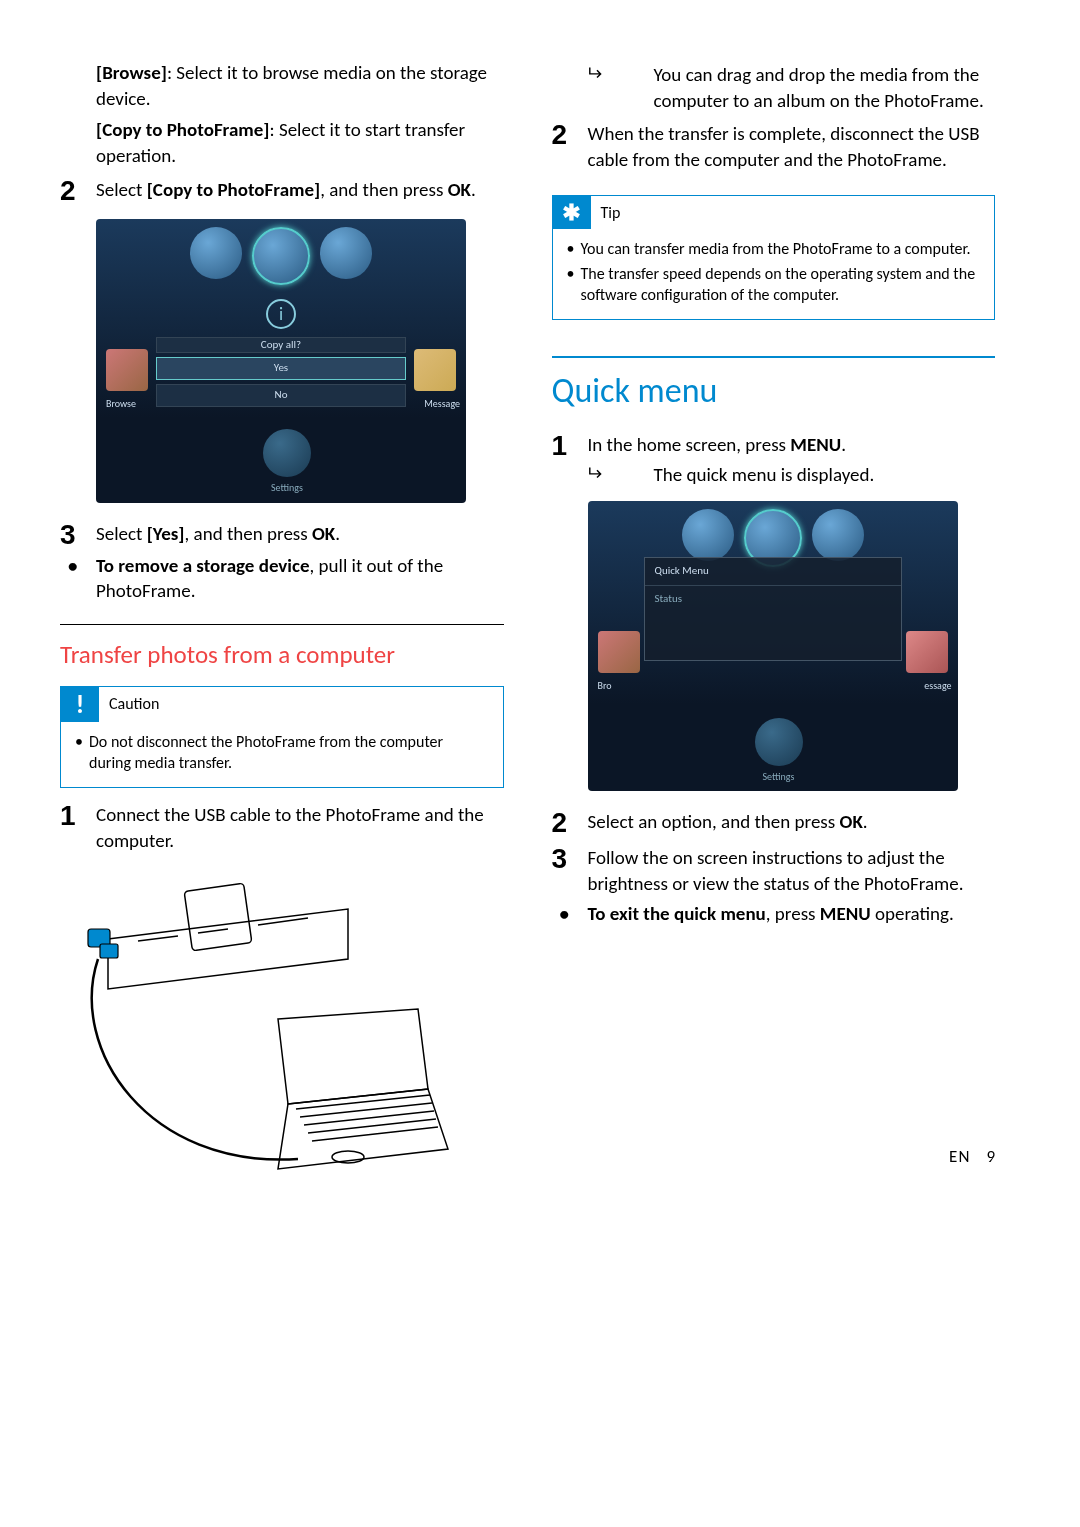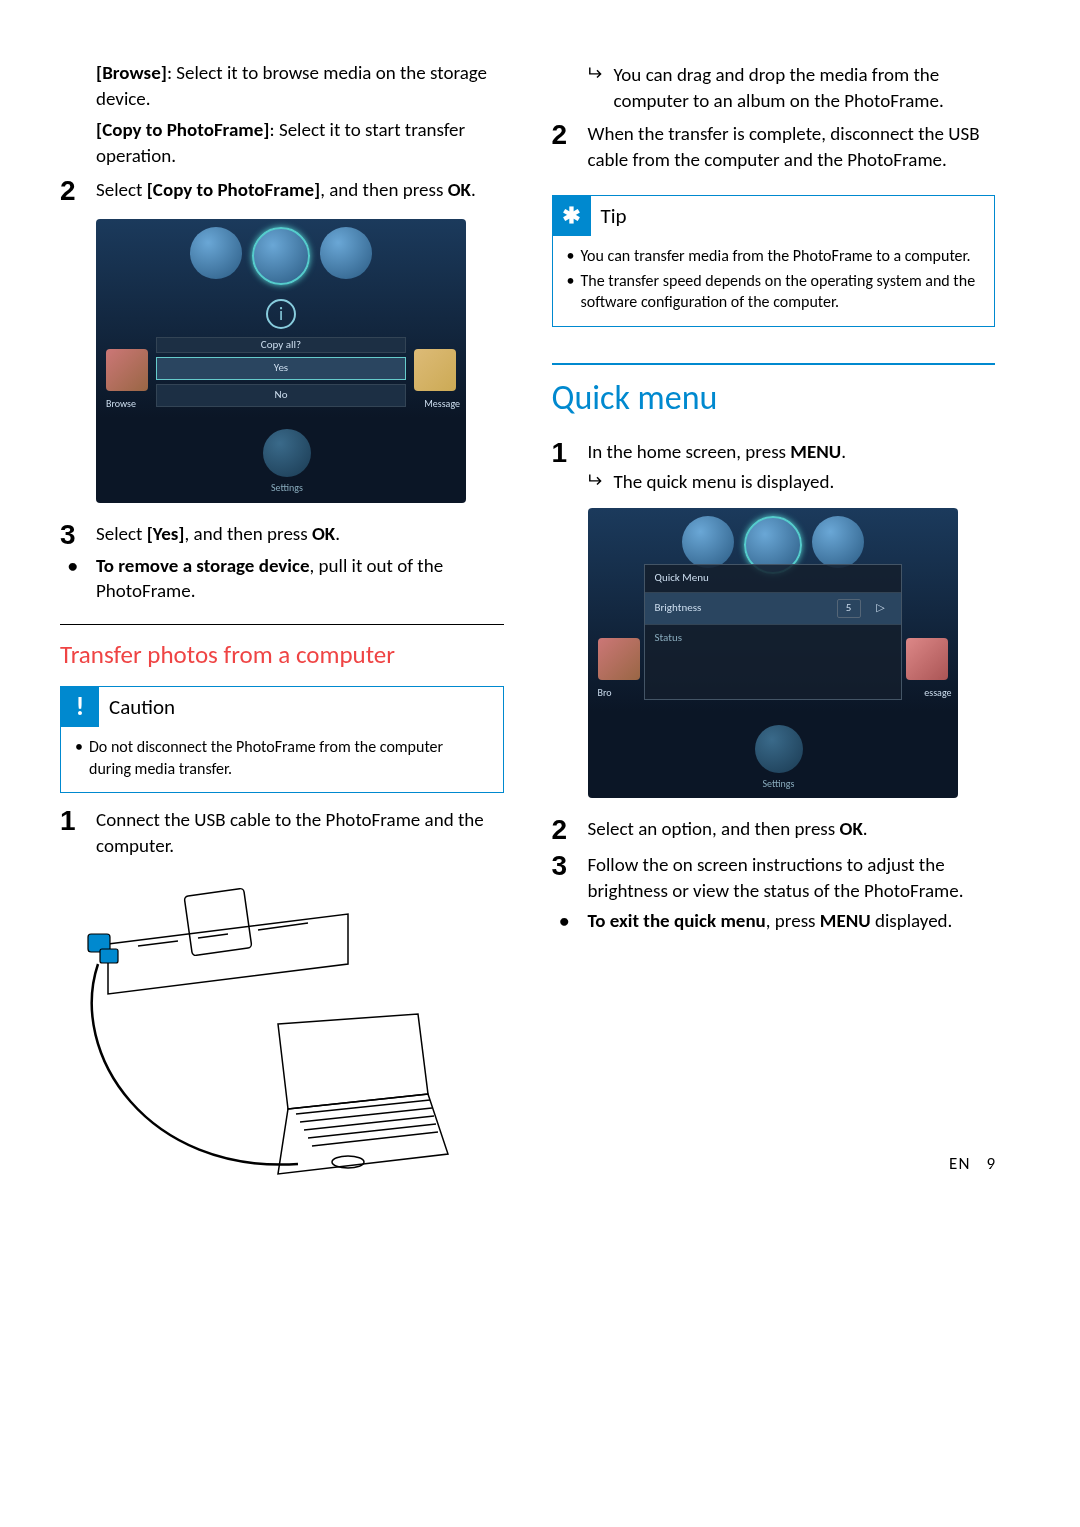--- a/index.html
+++ b/index.html
@@ -25,20 +25,21 @@
     font-size: 28px;
     line-height: 1;
     width: 36px;
     flex-shrink: 0;
   }
   .step-body { flex: 1; }
   .result {
     display: flex;
     padding-left: 36px;
     margin: 2px 0 6px;
+    gap: 40px;
   }
   .result-arrow { width: 26px; flex-shrink: 0; display:flex; align-items:flex-start; padding-top:4px;}
   .result-arrow svg { width: 18px; height: 14px; }
   .bullet-item { display: flex; padding-left: 8px; margin: 4px 0; }
   .bullet-dot { width: 28px; flex-shrink: 0; font-weight: 600; }
   .screenshot {
     margin: 14px 0 18px 36px;
     width: 370px;
     height: 284px;
     background: linear-gradient(180deg, #1b3a5c 0%, #0b1626 70%);
@@ -101,21 +102,21 @@
   }
   .box-header { display:flex; align-items:stretch; }
   .box-icon {
     width: 38px;
     background: #0089cf;
     color:#fff;
     display:flex; align-items:center; justify-content:center;
     font-size:26px; font-weight:700;
   }
   .box-icon.tip { font-size:22px; }
-  .box-title { padding: 6px 10px; font-weight:400; font-size:21px;}
+  .box-title { padding: 6px 10px; font-weight:400; font-size:16px;}
   .box-body { padding: 6px 14px 10px; font-size:16px; }
   .box-body ul { list-style:none; }
   .box-body li { display:flex; margin:3px 0;}
   .box-body li::before { content:"•"; width:14px; flex-shrink:0;}
   .usb-illustration {
     margin: 16px 0 10px 18px;
     width: 380px;
     height: 330px;
     position:relative;
   }
@@ -282,48 +283,41 @@
         <div class="cicon"></div>
         <div class="cicon center"></div>
         <div class="cicon"></div>
       </div>
       <div class="side-thumb left"></div>
       <div class="side-label left">Bro</div>
       <div class="side-thumb right2"></div>
       <div class="side-label right">essage</div>
       <div class="qm-panel">
         <div class="qm-hdr">Quick Menu</div>
-        <div class="qm-row sel">
-          <span>Brightness</span>
-          <span style="display:flex; gap:10px; align-items:center;">
-            <span class="qm-cell">5</span>
-            <span class="qm-play">▷</span>
-          </span>
-        </div>
         <div class="qm-row2">Status</div>
       </div>
       <div class="bottom-dock">
         <div class="dock-icon"></div>
         <div class="dock-label">Settings</div>
       </div>
     </div>
 
     <div class="step">
       <div class="step-num">2</div>
       <div class="step-body">
         <span>Select an option, and then press </span><span class="bold">OK</span><span>.</span>
       </div>
     </div>
     <div class="step">
       <div class="step-num">3</div>
       <div class="step-body">Follow the on screen instructions to adjust the brightness or view the status of the PhotoFrame.</div>
     </div>
     <div class="bullet-item">
       <span class="bullet-dot">•</span>
-      <div><span class="bold">To exit the quick menu</span><span>, press </span><span class="bold">MENU</span><span> displayed.</span></div>
+      <div><span class="bold">To exit the quick menu</span><span>, press </span><span class="bold">MENU</span><span> operating.</span></div>
     </div>
 
     <div class="footer">
       <span class="lang">EN</span><span>9</span>
     </div>
 
   </div>
 </div>
 
 </body></html>

